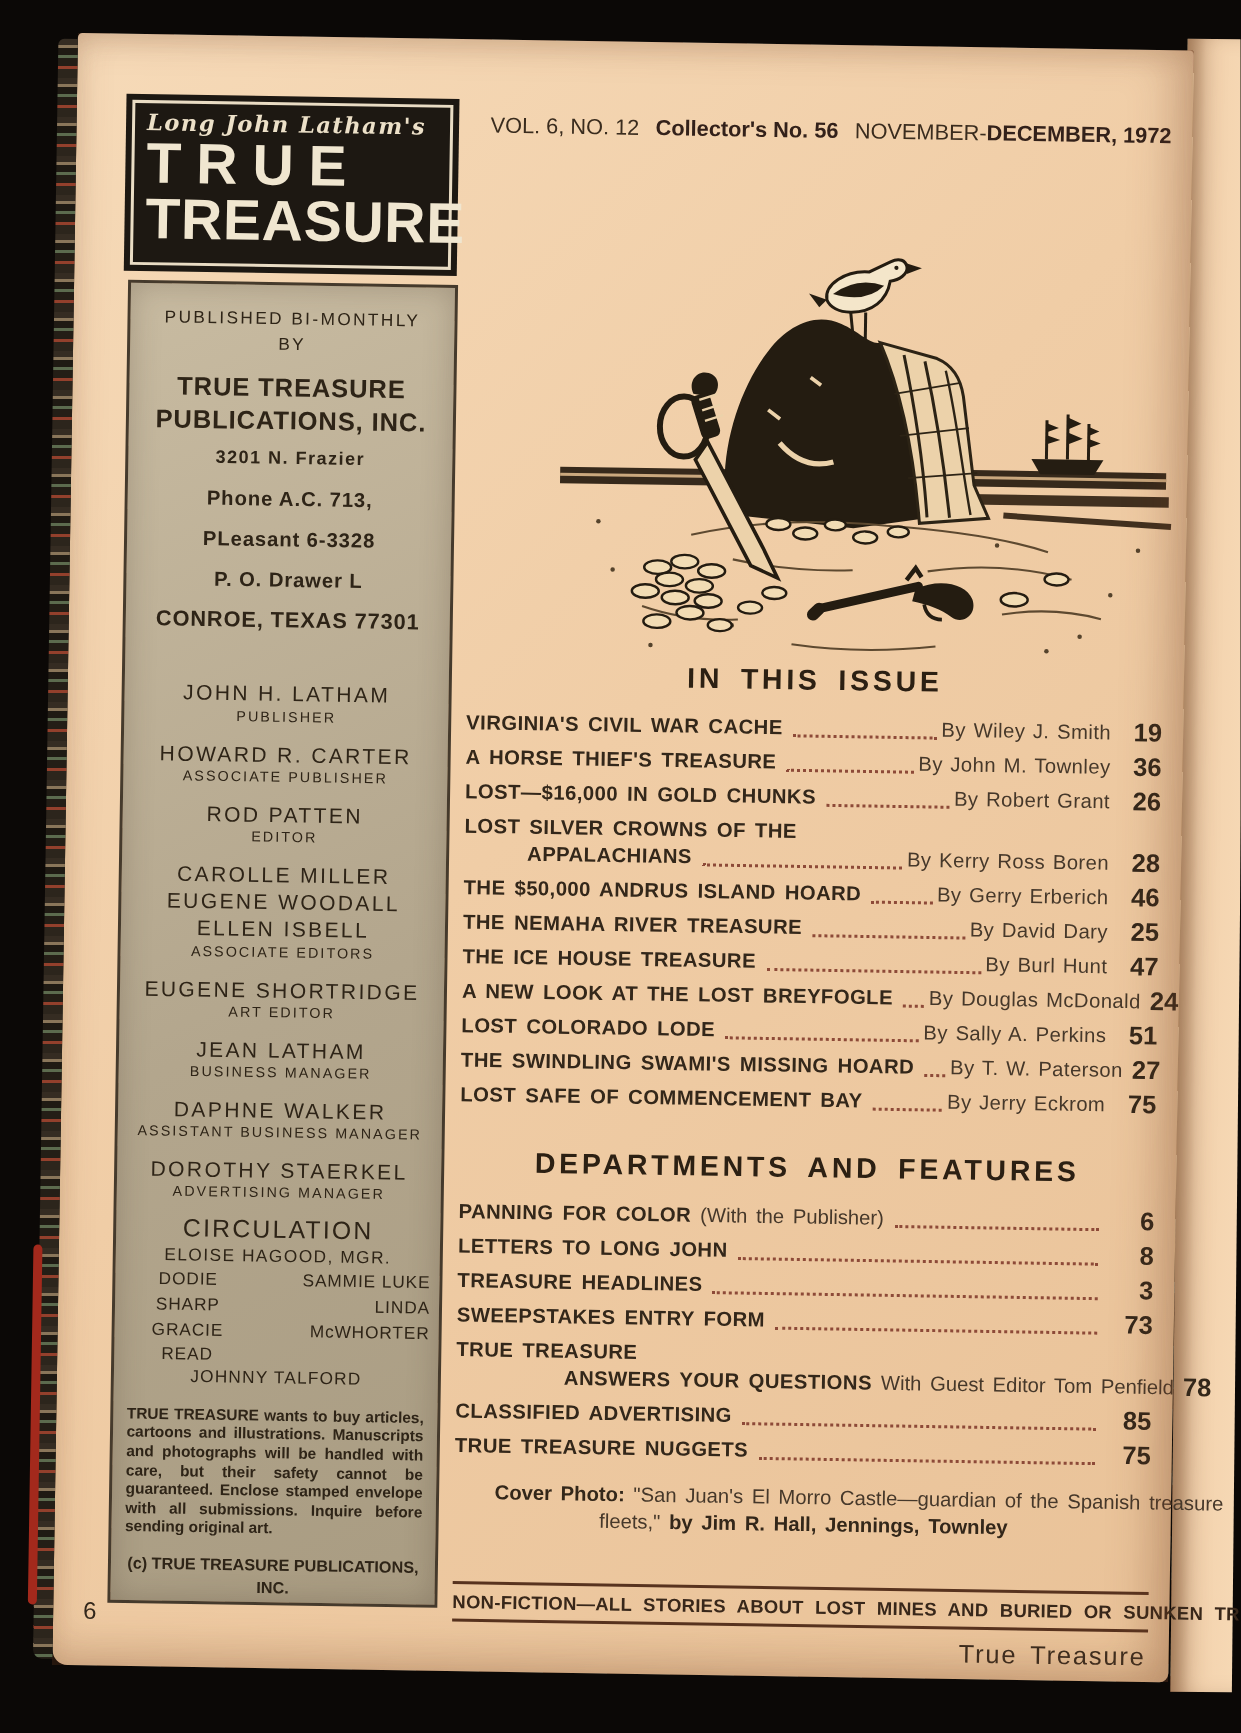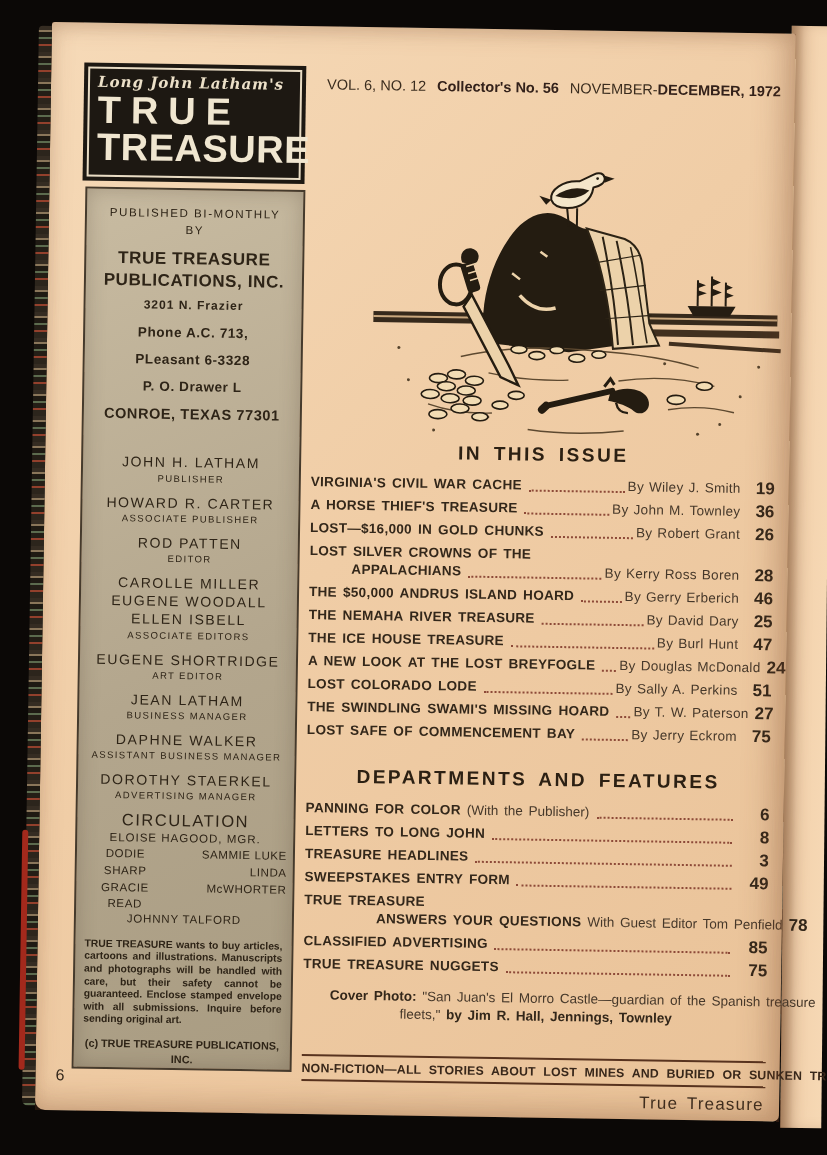--- a/index.html
+++ b/index.html
@@ -456,21 +456,21 @@
             <span class="pg">3</span>
           </div>
         </div>
 
         <div class="toc-item">
 
           <div class="toc-row">
             <span class="t">SWEEPSTAKES ENTRY FORM</span>
 
             <span class="leader"></span>
-            <span class="pg">49</span>
+            <span class="pg">73</span>
           </div>
         </div>
 
         <div class="toc-item">
           <div class="t-line1">TRUE TREASURE</div>
           <div class="toc-row">
             <span class="t">ANSWERS YOUR QUESTIONS</span>
             <span class="sfx">With Guest Editor Tom Penfield</span>
 
             <span class="pg">78</span>

